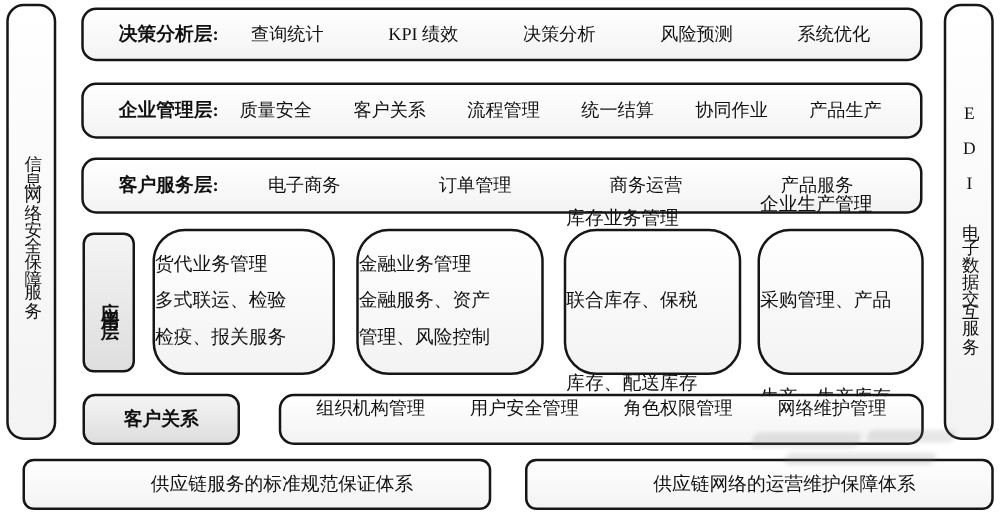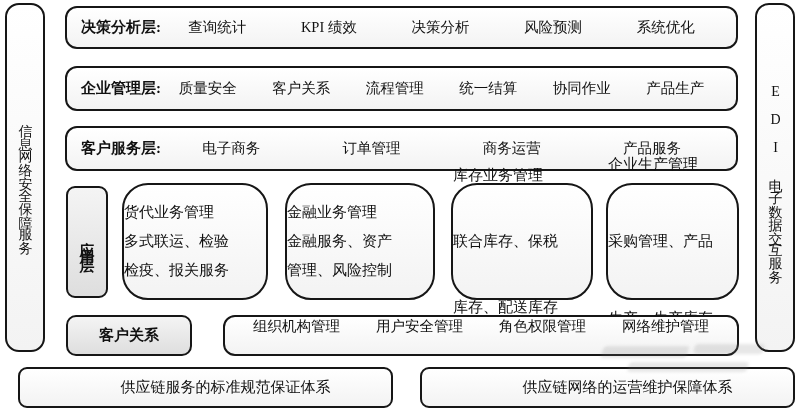--- a/index.html
+++ b/index.html
@@ -13,21 +13,21 @@
 
   
   .vbar{width:40px;top:3px;height:349px;border-radius:14px;
         display:flex;align-items:center;justify-content:center;}
   .vbar .vtext{writing-mode:vertical-rl;text-orientation:upright;
         font-size:14px;letter-spacing:13px;line-height:40px;white-space:nowrap;}
 
   
   .lrow{left:65px;width:673px;border-radius:12px;display:flex;align-items:center;
         padding:0 14px;}
-  .lrow .row-label{font-weight:bold;font-size:15px;white-space:nowrap;}
+  .lrow .row-label{font-weight:bold;font-size:15px;white-space:nowrap;margin-left:14px;}
   .lrow .row-items{flex:1;display:flex;justify-content:space-around;
         font-size:14.5px;white-space:nowrap;}
 
   
   .app-label{left:66px;top:186px;width:42px;height:112px;border-radius:9px;
         display:flex;align-items:center;justify-content:center;}
   .app-label .vtext{writing-mode:vertical-rl;text-orientation:upright;
         font-size:15px;font-weight:bold;letter-spacing:9px;line-height:42px;}
   .module{top:183px;height:117px;border-radius:26px;display:flex;flex-direction:column;
         align-items:flex-start;justify-content:center;font-size:15px;line-height:29px;

